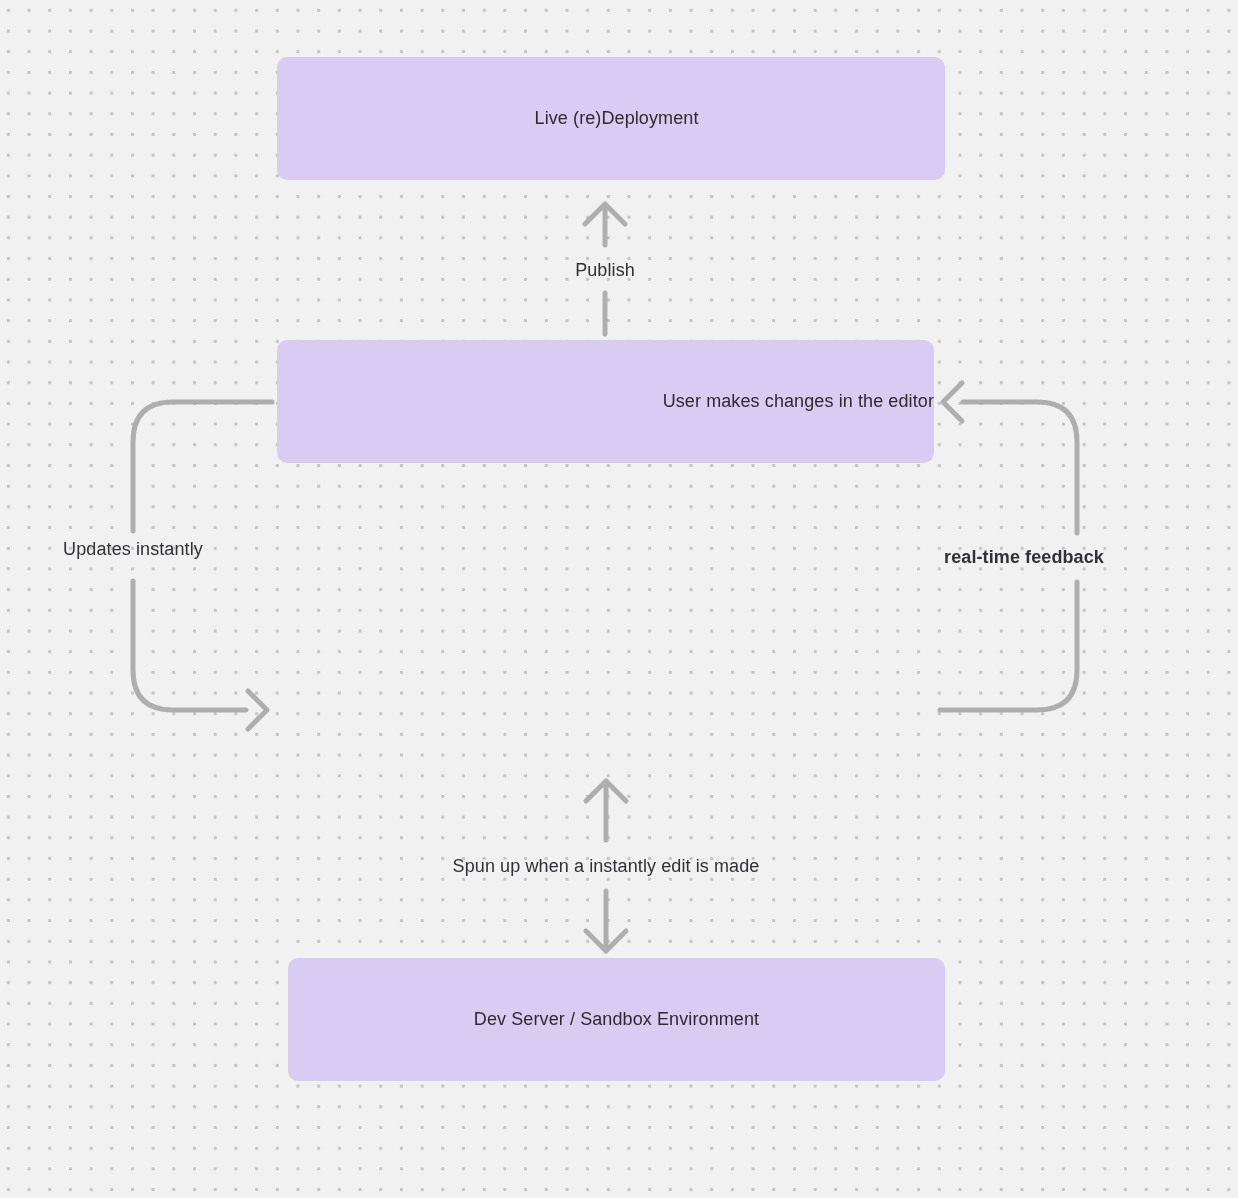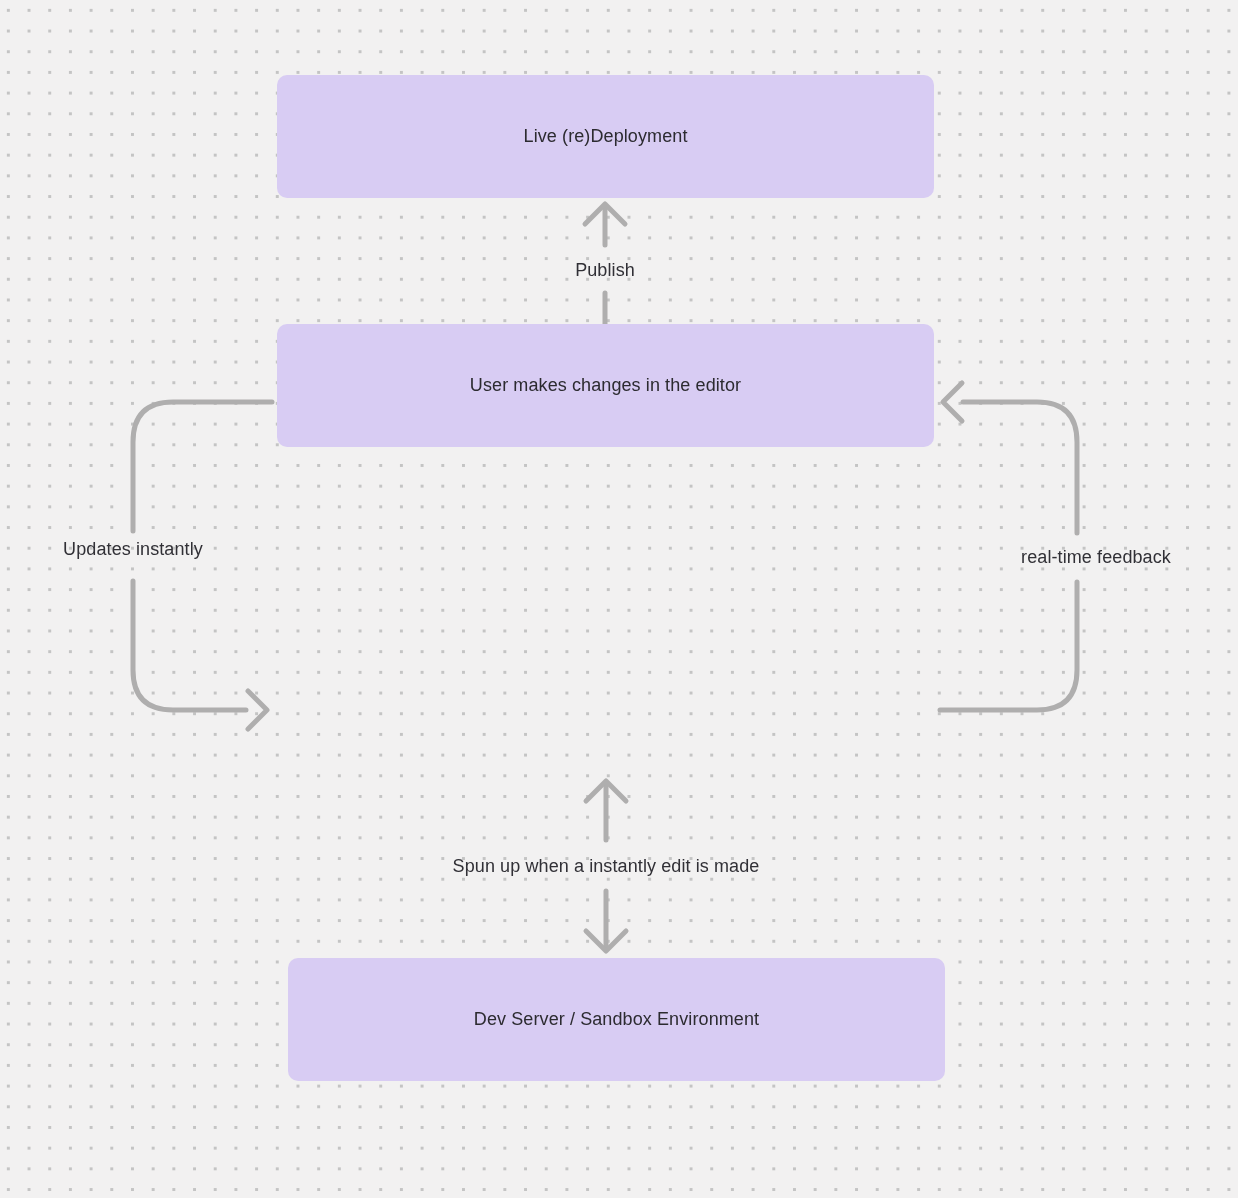--- a/index.html
+++ b/index.html
@@ -42,36 +42,36 @@
     height: 123px;
     border-radius: 10px;
     background: #d8ccf3;
     display: flex;
     align-items: center;
     justify-content: center;
     font-size: 18px;
     color: #2c2b30;
     letter-spacing: 0.1px;
   }
-  .node-1 { top: 75px; }
-  .node-2 { top: 324px; }
+  .node-1 { top: 57px; padding-left: 11px; }
+  .node-2 { top: 340px; justify-content: flex-end; }
   .node-3 { top: 648px; }
   .node-4 { top: 958px; margin-left: 11px; }
   .edge-label {
     position: absolute;
     transform: translate(-50%, -50%);
     font-size: 18px;
     color: #313036;
     white-space: nowrap;
     letter-spacing: 0.1px;
     text-align: right;
   }
   .label-publish  { left: 605px;  top: 270px; }
   .label-updates  { left: 133px;  top: 549px; }
-  .label-realtime { left: 1096px; top: 557px; }
+  .label-realtime { left: 1024px; top: 557px; font-weight: bold; }
   .label-spunup   { left: 606px;  top: 866px; }
 </style>
 </head>
 <body>
 
 <div class="canvas">
 
   <svg class="connector-layer" viewBox="0 0 1238 1198" xmlns="http://www.w3.org/2000/svg">
 
     <path d="M 605 334 L 605 293"></path>

